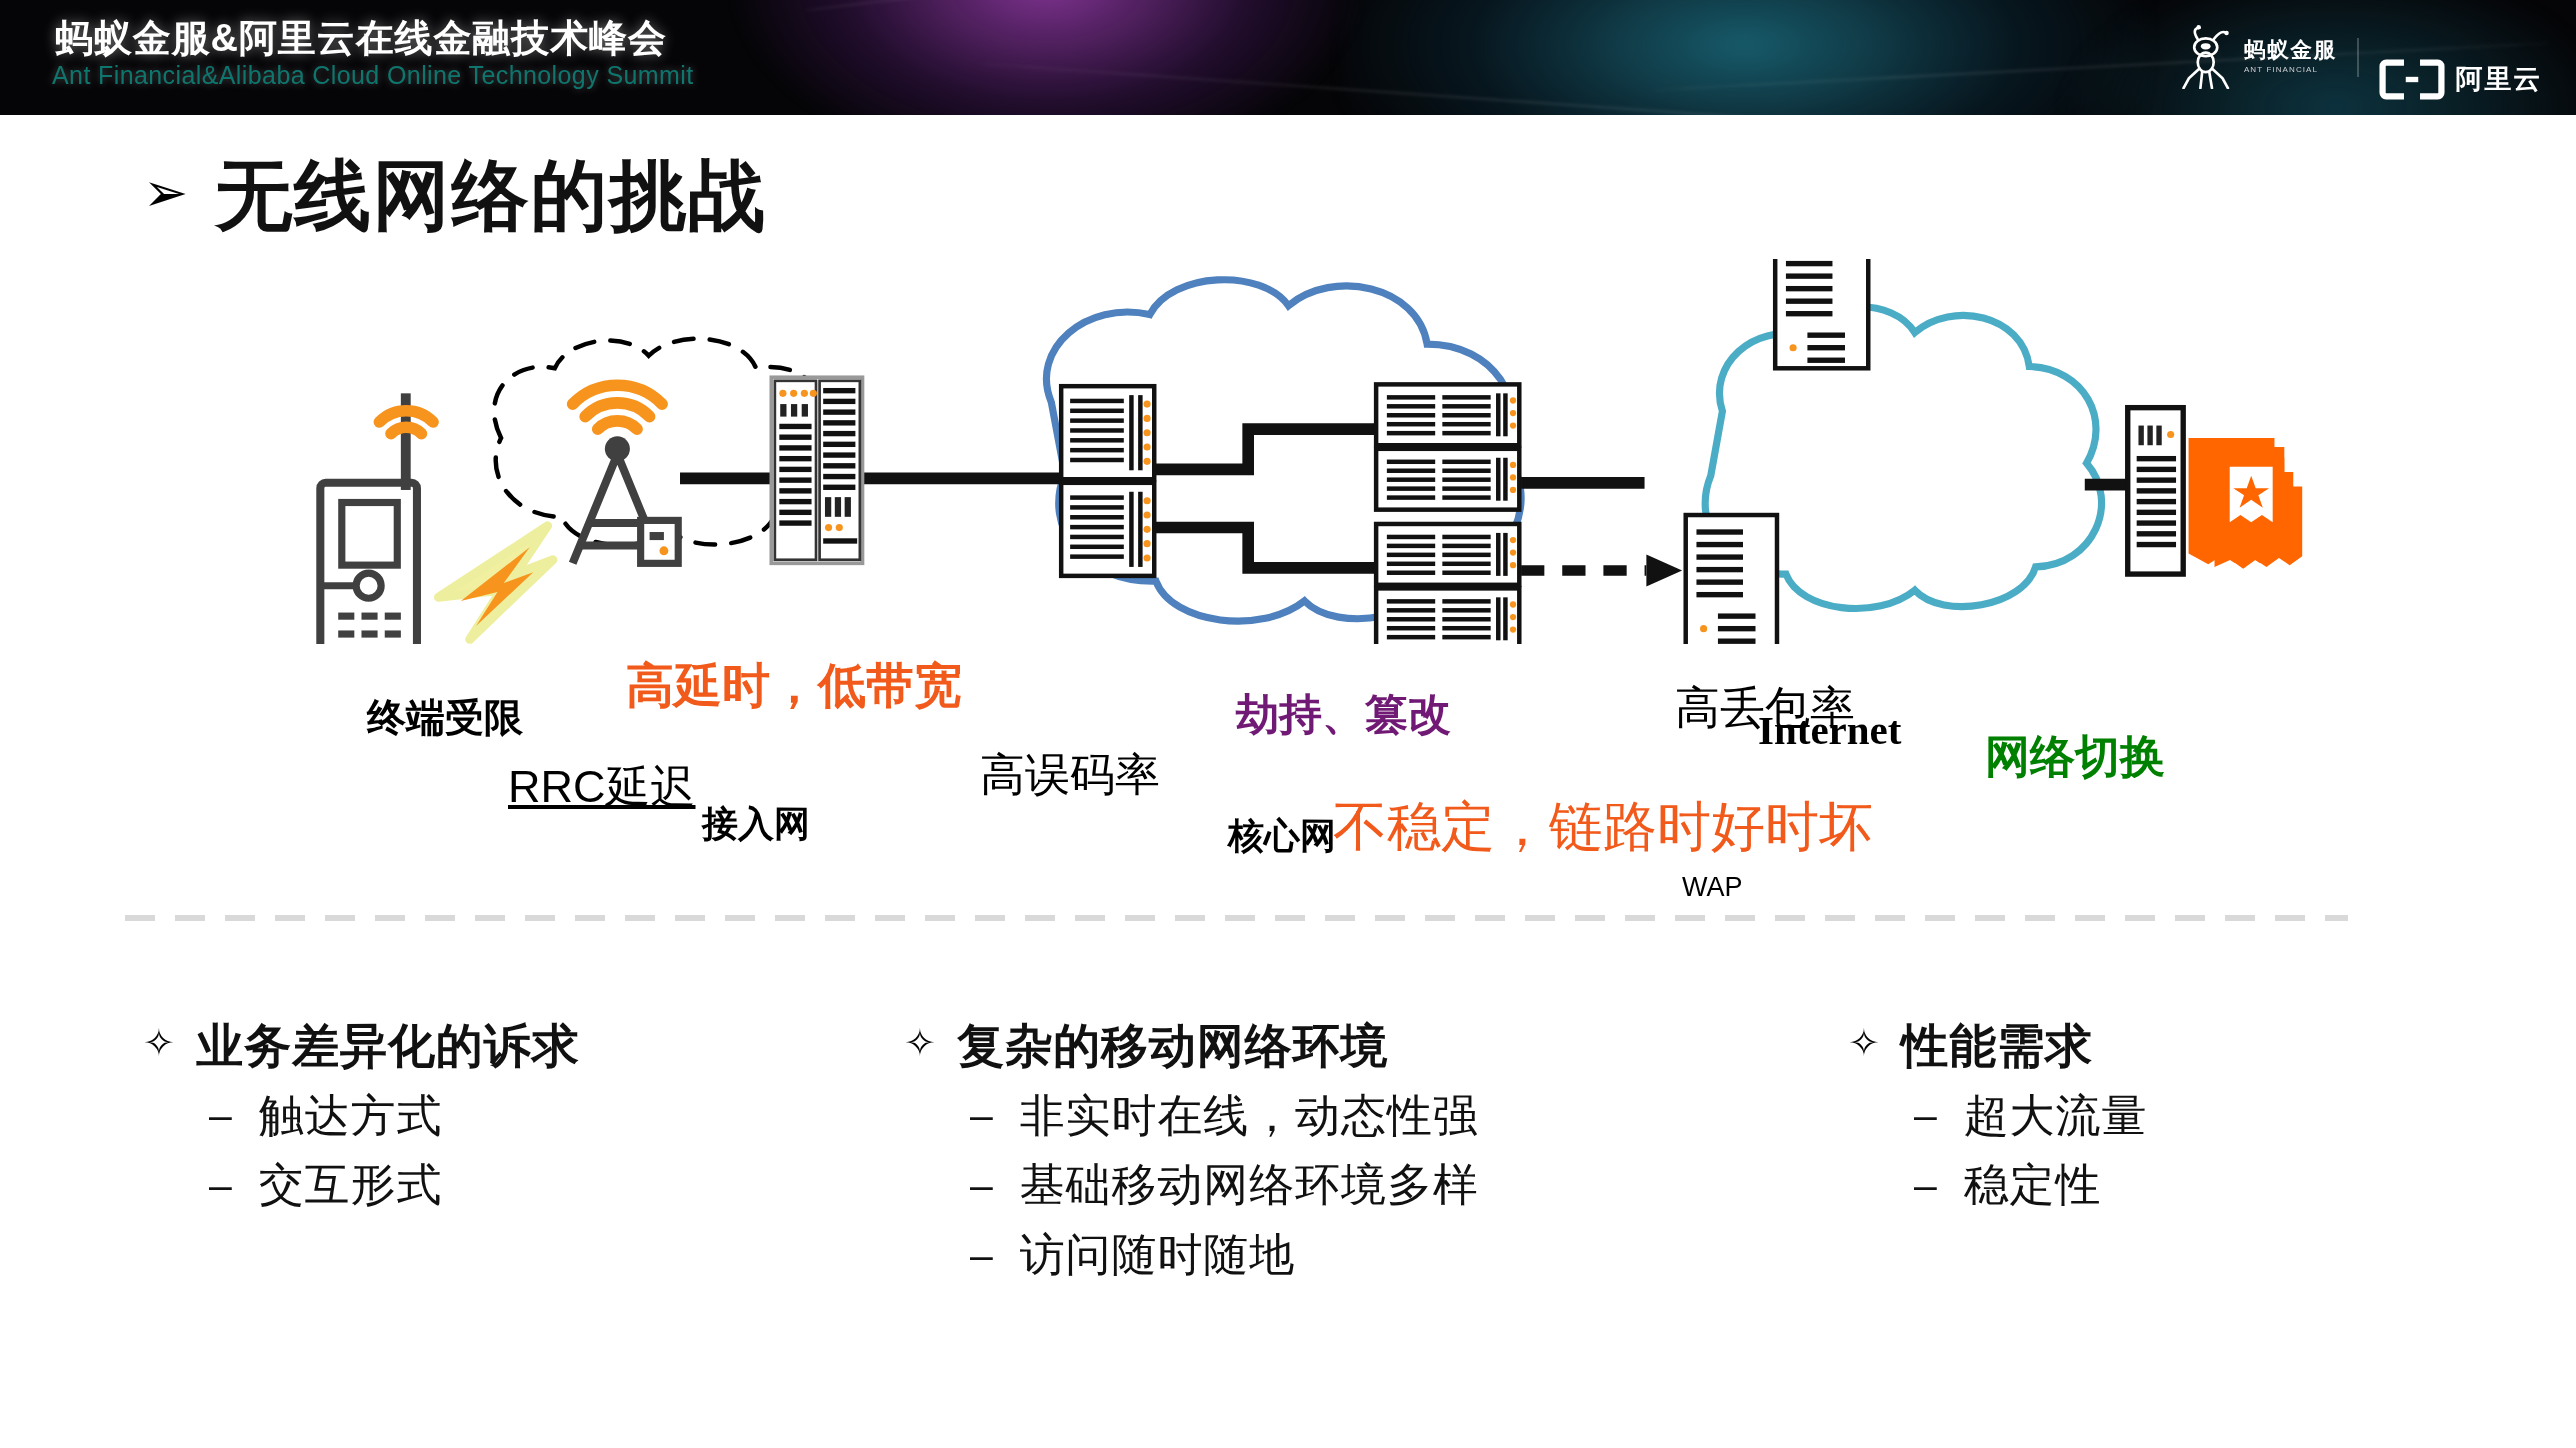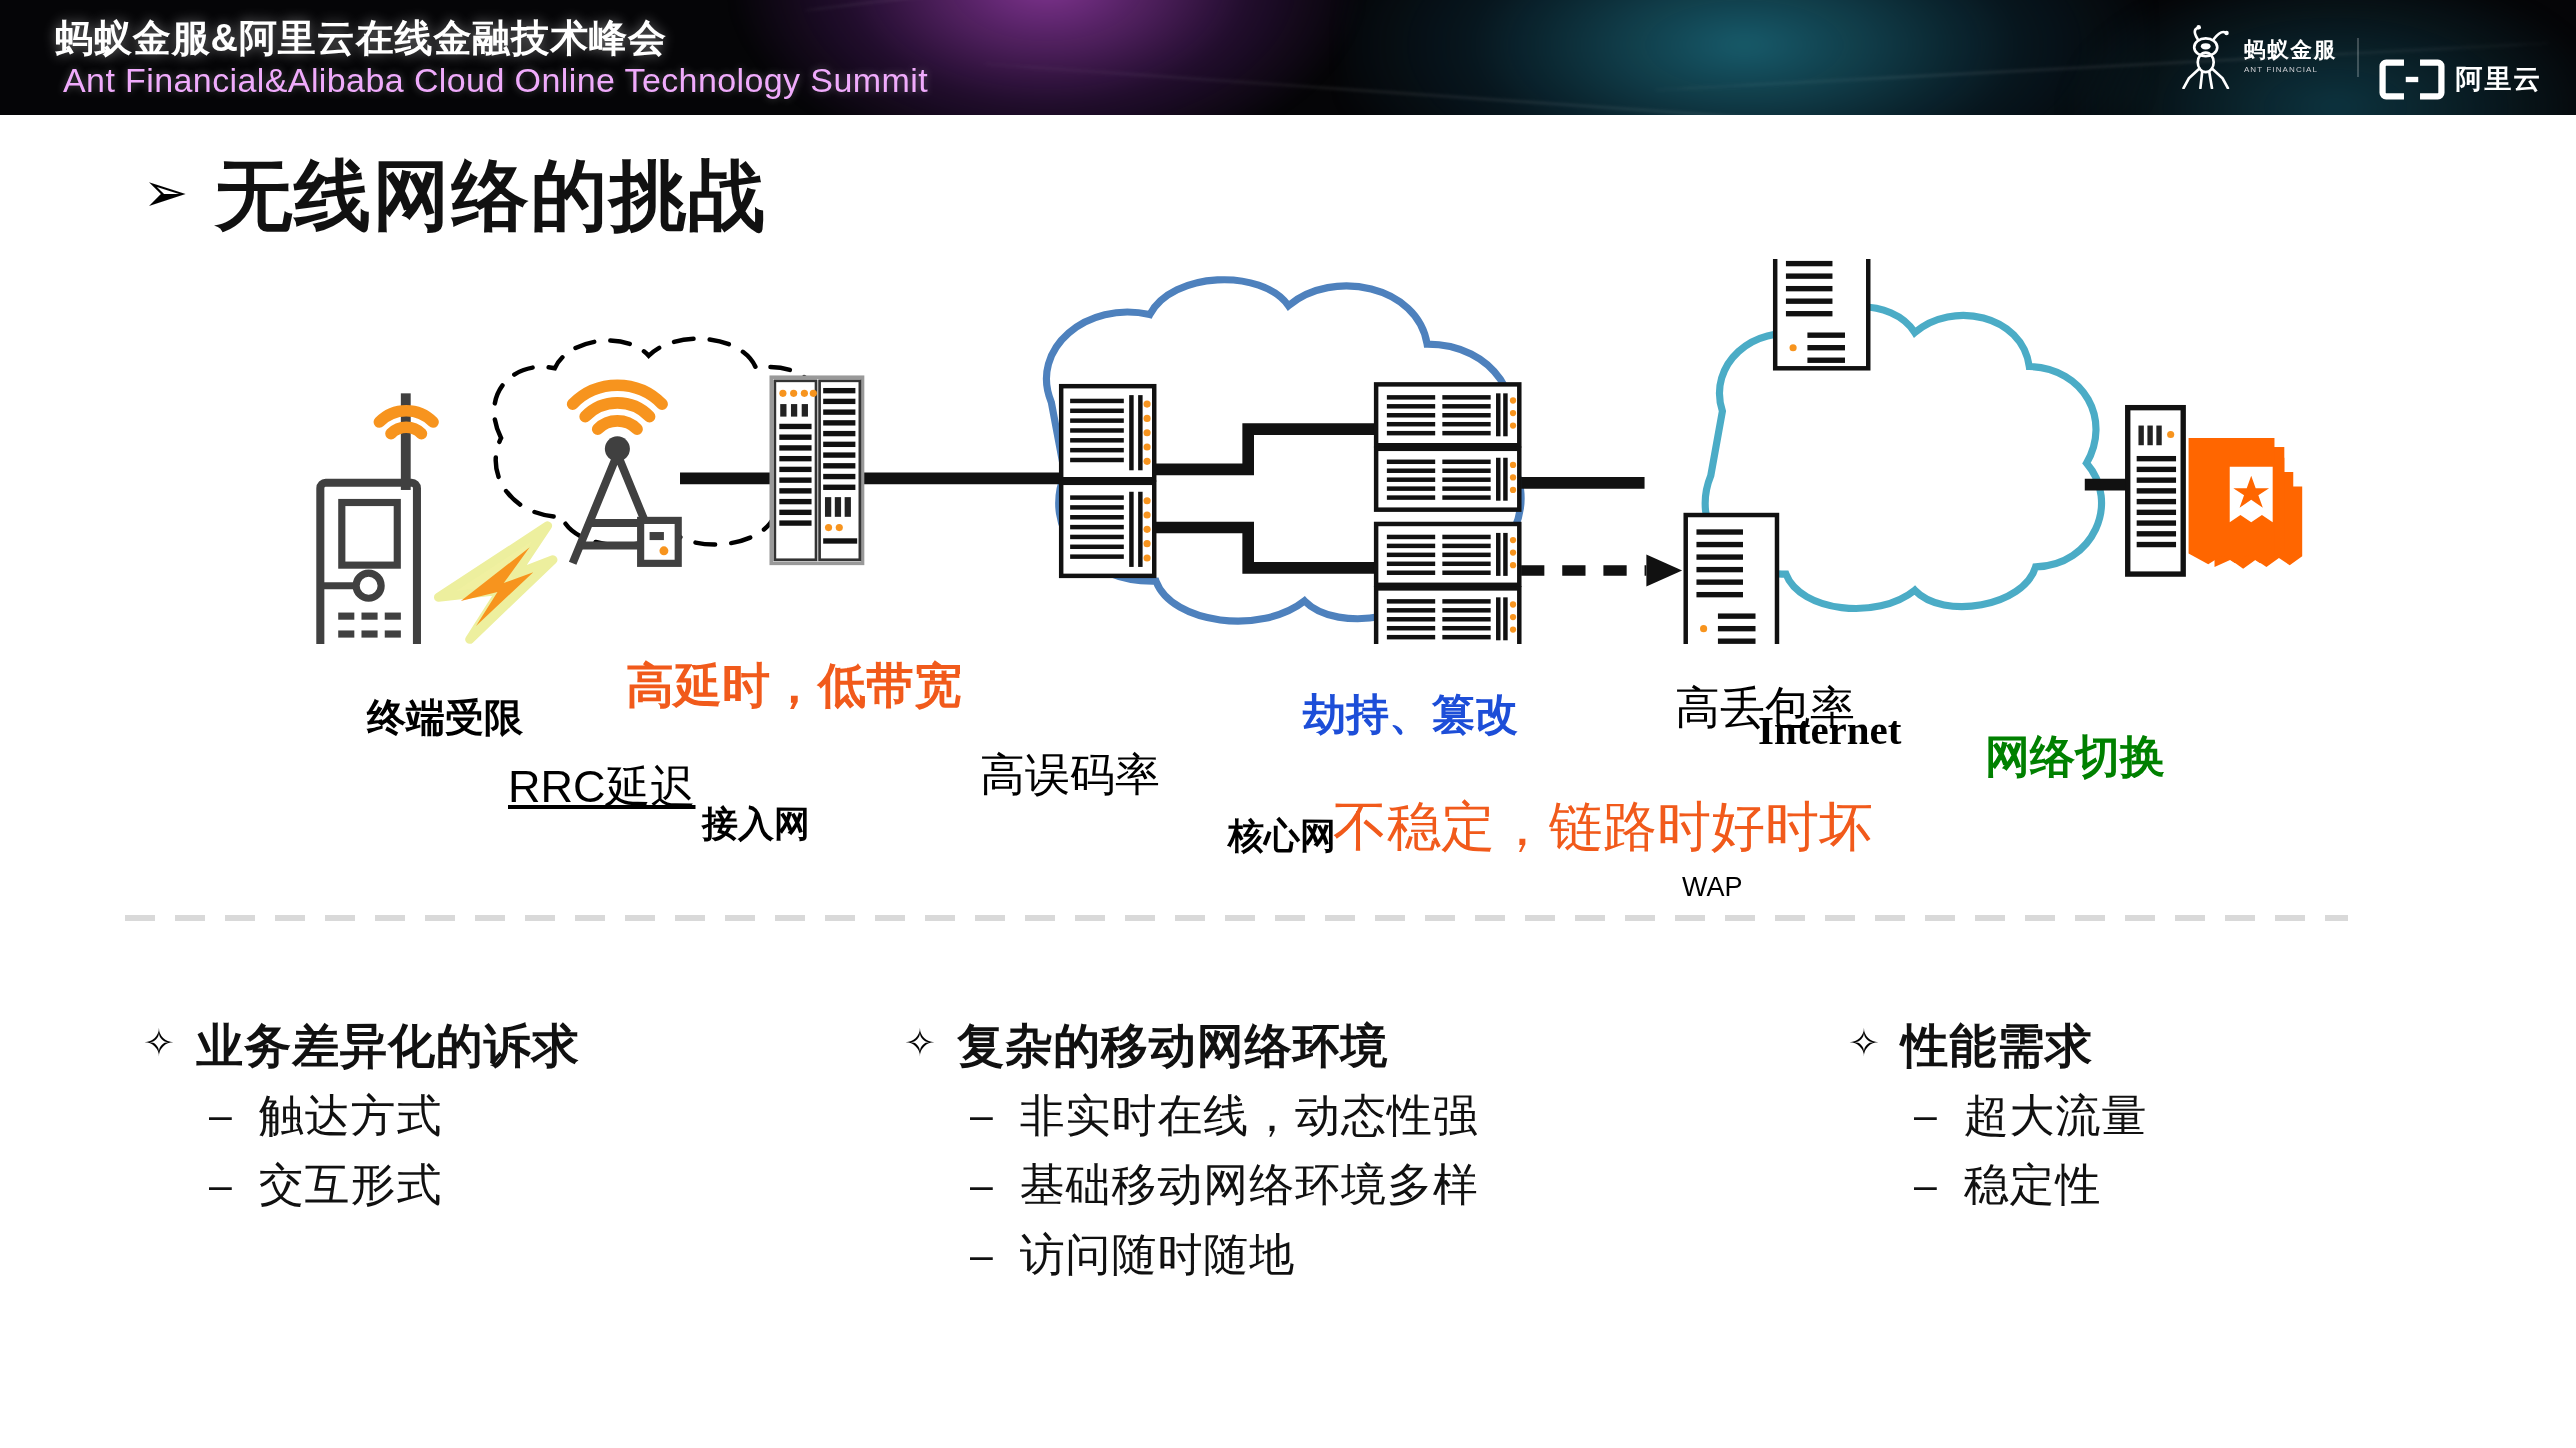--- a/index.html
+++ b/index.html
@@ -32,22 +32,22 @@
     position:absolute;background:rgba(255,255,255,.10);
     transform-origin:left center;border-radius:50%;filter:blur(1.8px);
   }
   .banner-title-zh{
     position:absolute;left:55px;top:12.5px;
     font-size:38px;font-weight:bold;color:#ffffff;letter-spacing:0.9px;
     text-shadow:0 0 12.5px rgba(255,255,255,.45);
     white-space:nowrap;
   }
   .banner-title-en{
-    position:absolute;left:63px;top:61px;
-    font-size:34px;color:#f0abfc;letter-spacing:0.4px;white-space:nowrap;
+    position:absolute;left:52px;top:61px;
+    font-size:25px;color:#0f766e;letter-spacing:0.4px;white-space:nowrap;
     text-shadow:0 0 8px rgba(255,255,255,.3);
   }
   .logos{position:absolute;right:34px;top:12.5px;display:flex;align-items:center;gap:20px;height:89px;}
   .logo-ant{display:flex;align-items:center;gap:9px;}
   .ant-mascot{width:55px;height:64px;}
   .ant-wordmark{display:flex;flex-direction:column;line-height:1;}
   .ant-wordmark .zh{font-size:21.5px;color:#fff;font-weight:bold;letter-spacing:1.8px;}
   .ant-wordmark .en{font-size:8px;color:#cfcfd4;letter-spacing:1.1px;margin-top:3.6px;}
   .logo-sep{width:1.8px;height:39px;background:rgba(255,255,255,.22);}
   .logo-ali{display:flex;align-items:center;gap:10.7px;margin-top:44px;}
@@ -495,21 +495,21 @@
   <div class="cloud-label" id="lbl-core">核心网</div>
   <div class="cloud-label" id="lbl-internet">Internet</div>
   <div class="cloud-label" id="lbl-wap">WAP</div>
 </div>
 
 <div id="annotations-layer">
     <div class="anno" style="left: 367px; top: 698px; color: rgb(0, 0, 0); font-weight: bold; font-size: 39px;">终端受限</div>
     <div class="anno" style="left: 626px; top: 662px; color: rgb(241, 90, 27); font-weight: bold; font-size: 48px;">高延时，低带宽</div>
     <div class="anno" style="left: 508px; top: 764px; color: rgb(0, 0, 0); font-weight: normal; font-size: 45px; text-decoration: underline;">RRC延迟</div>
     <div class="anno" style="left: 980px; top: 752px; color: rgb(0, 0, 0); font-weight: normal; font-size: 45px;">高误码率</div>
-    <div class="anno" style="left: 1303px; top: 693px; color: #1d4ed8; font-weight: bold; font-size: 43px;">劫持、篡改</div>
+    <div class="anno" style="left: 1236px; top: 693px; color: #701a75; font-weight: bold; font-size: 43px;">劫持、篡改</div>
     <div class="anno" style="left: 1675px; top: 685px; color: rgb(0, 0, 0); font-weight: normal; font-size: 45px;">高丢包率</div>
     <div class="anno" style="left: 1333px; top: 799px; color: rgb(241, 90, 27); font-weight: normal; font-size: 54px;">不稳定，链路时好时坏</div>
     <div class="anno" style="left: 1985px; top: 734px; color: rgb(0, 128, 0); font-weight: bold; font-size: 45px;">网络切换</div>
   </div>
 
 <div class="divider" style="background: repeating-linear-gradient(to right, rgb(217, 217, 217) 0px, rgb(217, 217, 217) 30px, rgba(0, 0, 0, 0) 30px, rgba(0, 0, 0, 0) 50px);"></div>
 
 <div id="columns-layer">
     <div class="col" id="col-0">
       <div class="col-head">

